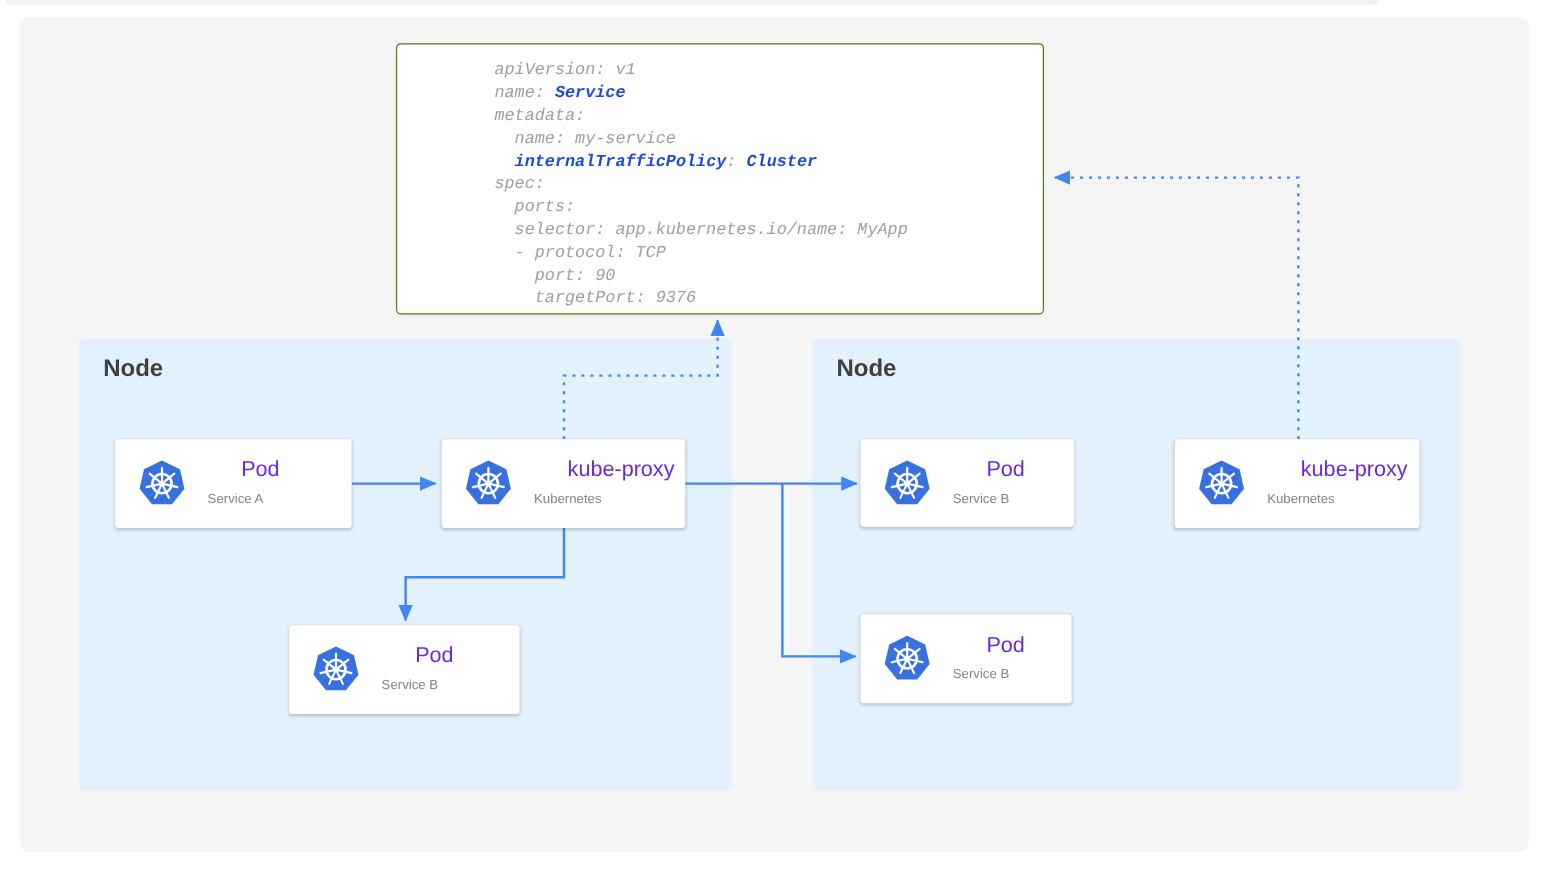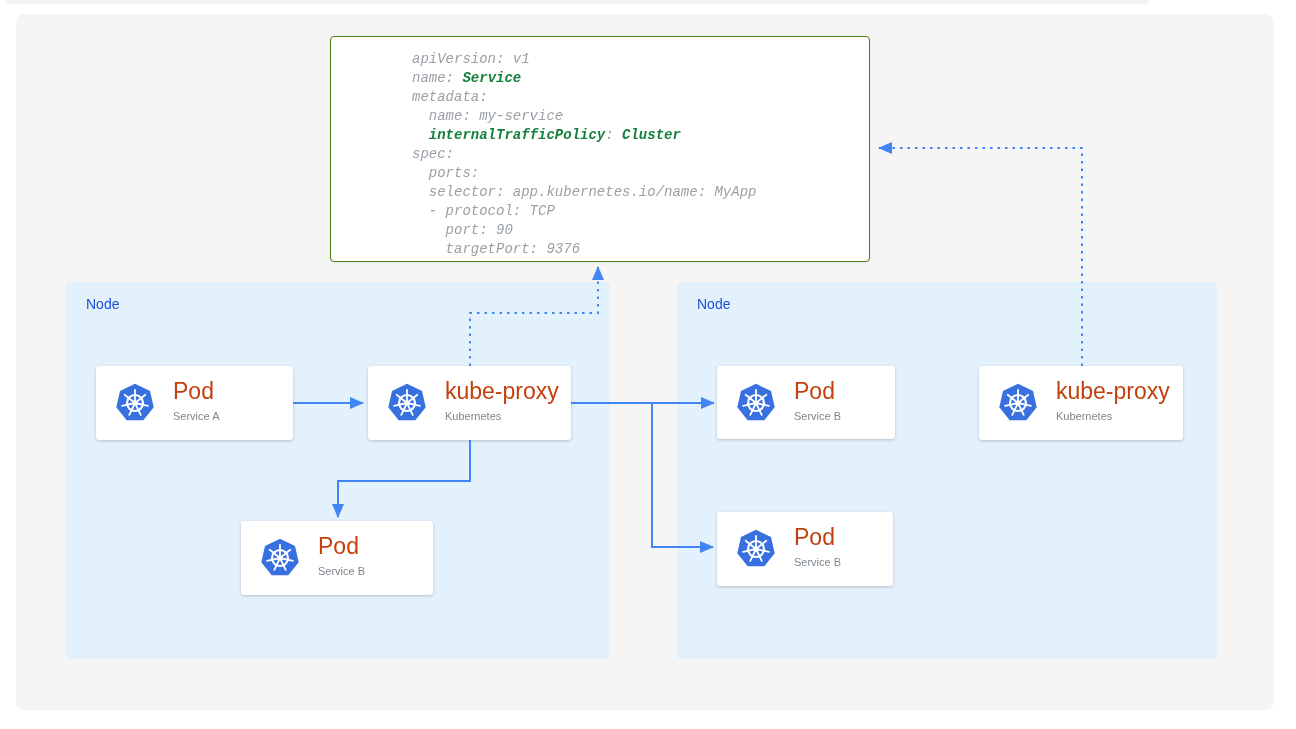--- a/index.html
+++ b/index.html
@@ -5,34 +5,34 @@
   html,body{margin:0;padding:0;background:#ffffff;}
   .stage{position:relative;width:1296px;height:729px;overflow:hidden;
          font-family:"Liberation Sans",sans-serif;background:#ffffff;}
   .top-strip{position:absolute;left:5px;top:0;width:1143px;height:4px;
              background:#f1f2f3;border-radius:0 0 3px 3px;}
   .panel{position:absolute;left:16px;top:14px;width:1258px;height:696px;
          background:#f5f5f6;border-radius:8px;}
   .node{position:absolute;top:282px;height:377px;background:#e3f1fd;border-radius:4px;z-index:1;}
   .node-left{left:66px;width:544px;}
   .node-right{left:677px;width:540px;}
-  .node-label{position:absolute;left:20px;top:14px;font-size:14px;color:#1d4ed8;}
+  .node-label{position:absolute;left:20px;top:14px;font-size:20px;color:#404040;font-weight:bold;}
   .yaml-card{position:absolute;left:330px;top:36px;width:540px;height:226px;
              background:#ffffff;border:1px solid #4d7c0f;border-radius:4px;
              box-shadow:0 1px 3px rgba(0,0,0,.06);box-sizing:border-box;
              padding:13px 0 0 81px;z-index:3;}
   .yaml-line{font-family:"Liberation Mono",monospace;font-style:italic;
              font-size:14px;line-height:19px;color:#9aa0a6;white-space:pre;}
-  .yaml-line .bold{font-weight:bold;color:#15803d;margin-top:12px;}
+  .yaml-line .bold{font-weight:bold;color:#1d4ed8;margin-top:12px;}
   .arrows{position:absolute;left:0;top:0;z-index:2;pointer-events:none;}
   .card{position:absolute;background:#ffffff;border-radius:3px;
         box-shadow:0 1px 3px rgba(60,64,67,.28);display:flex;align-items:center;
         gap:18px;padding-left:19px;box-sizing:border-box;z-index:4;}
   .card .k8s{width:40px;height:40px;flex:0 0 40px;}
-  .card-title{font-size:23px;color:#c2410c;line-height:24px;}
+  .card-title{font-size:18px;color:#6d28d9;line-height:24px;margin-left:28px;}
   .card-sub{font-size:11px;color:#7f868c;line-height:22px;margin-top:2px;}
   .c-pod-a{left:96px;top:366px;width:197px;height:74px;}
   .c-kp-left{left:368px;top:366px;width:203px;height:74px;}
   .c-pod-b1{left:241px;top:521px;width:192px;height:74px;}
   .c-pod-b2{left:717px;top:366px;width:178px;height:73px;}
   .c-pod-b3{left:717px;top:512px;width:176px;height:74px;}
   .c-kp-right{left:979px;top:366px;width:204px;height:74px;}
 </style>
 </head>
 <body>

